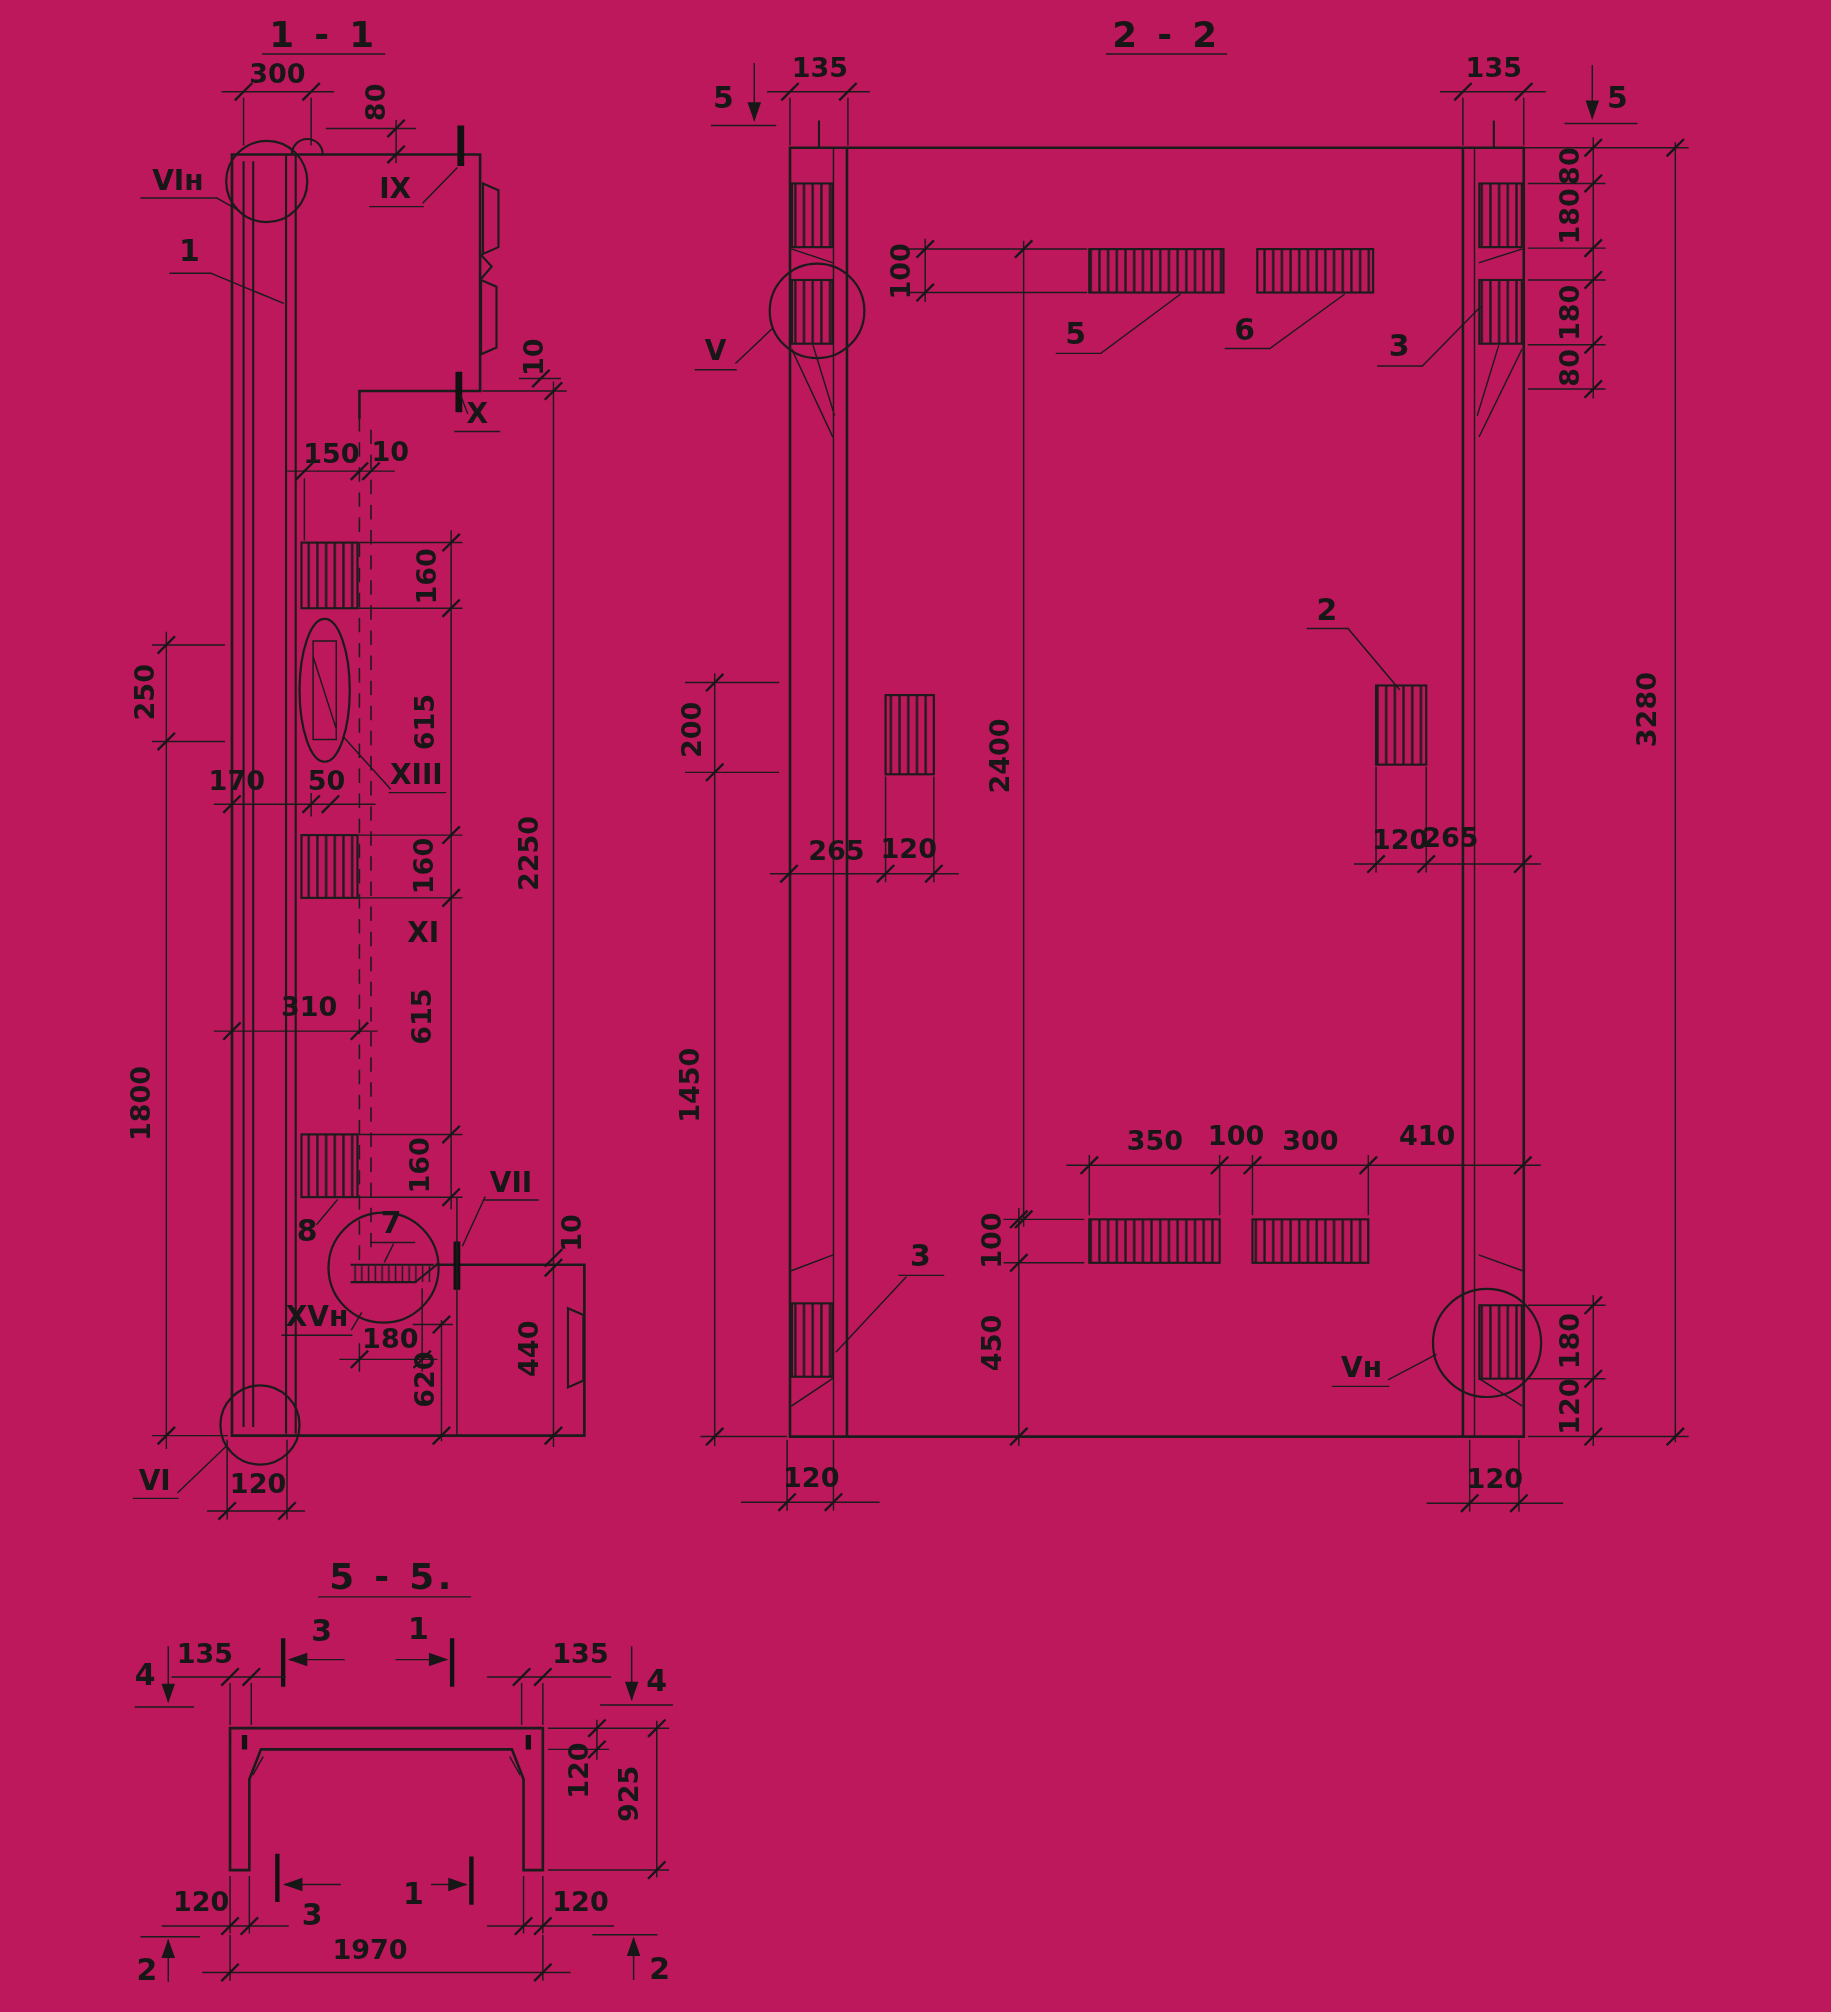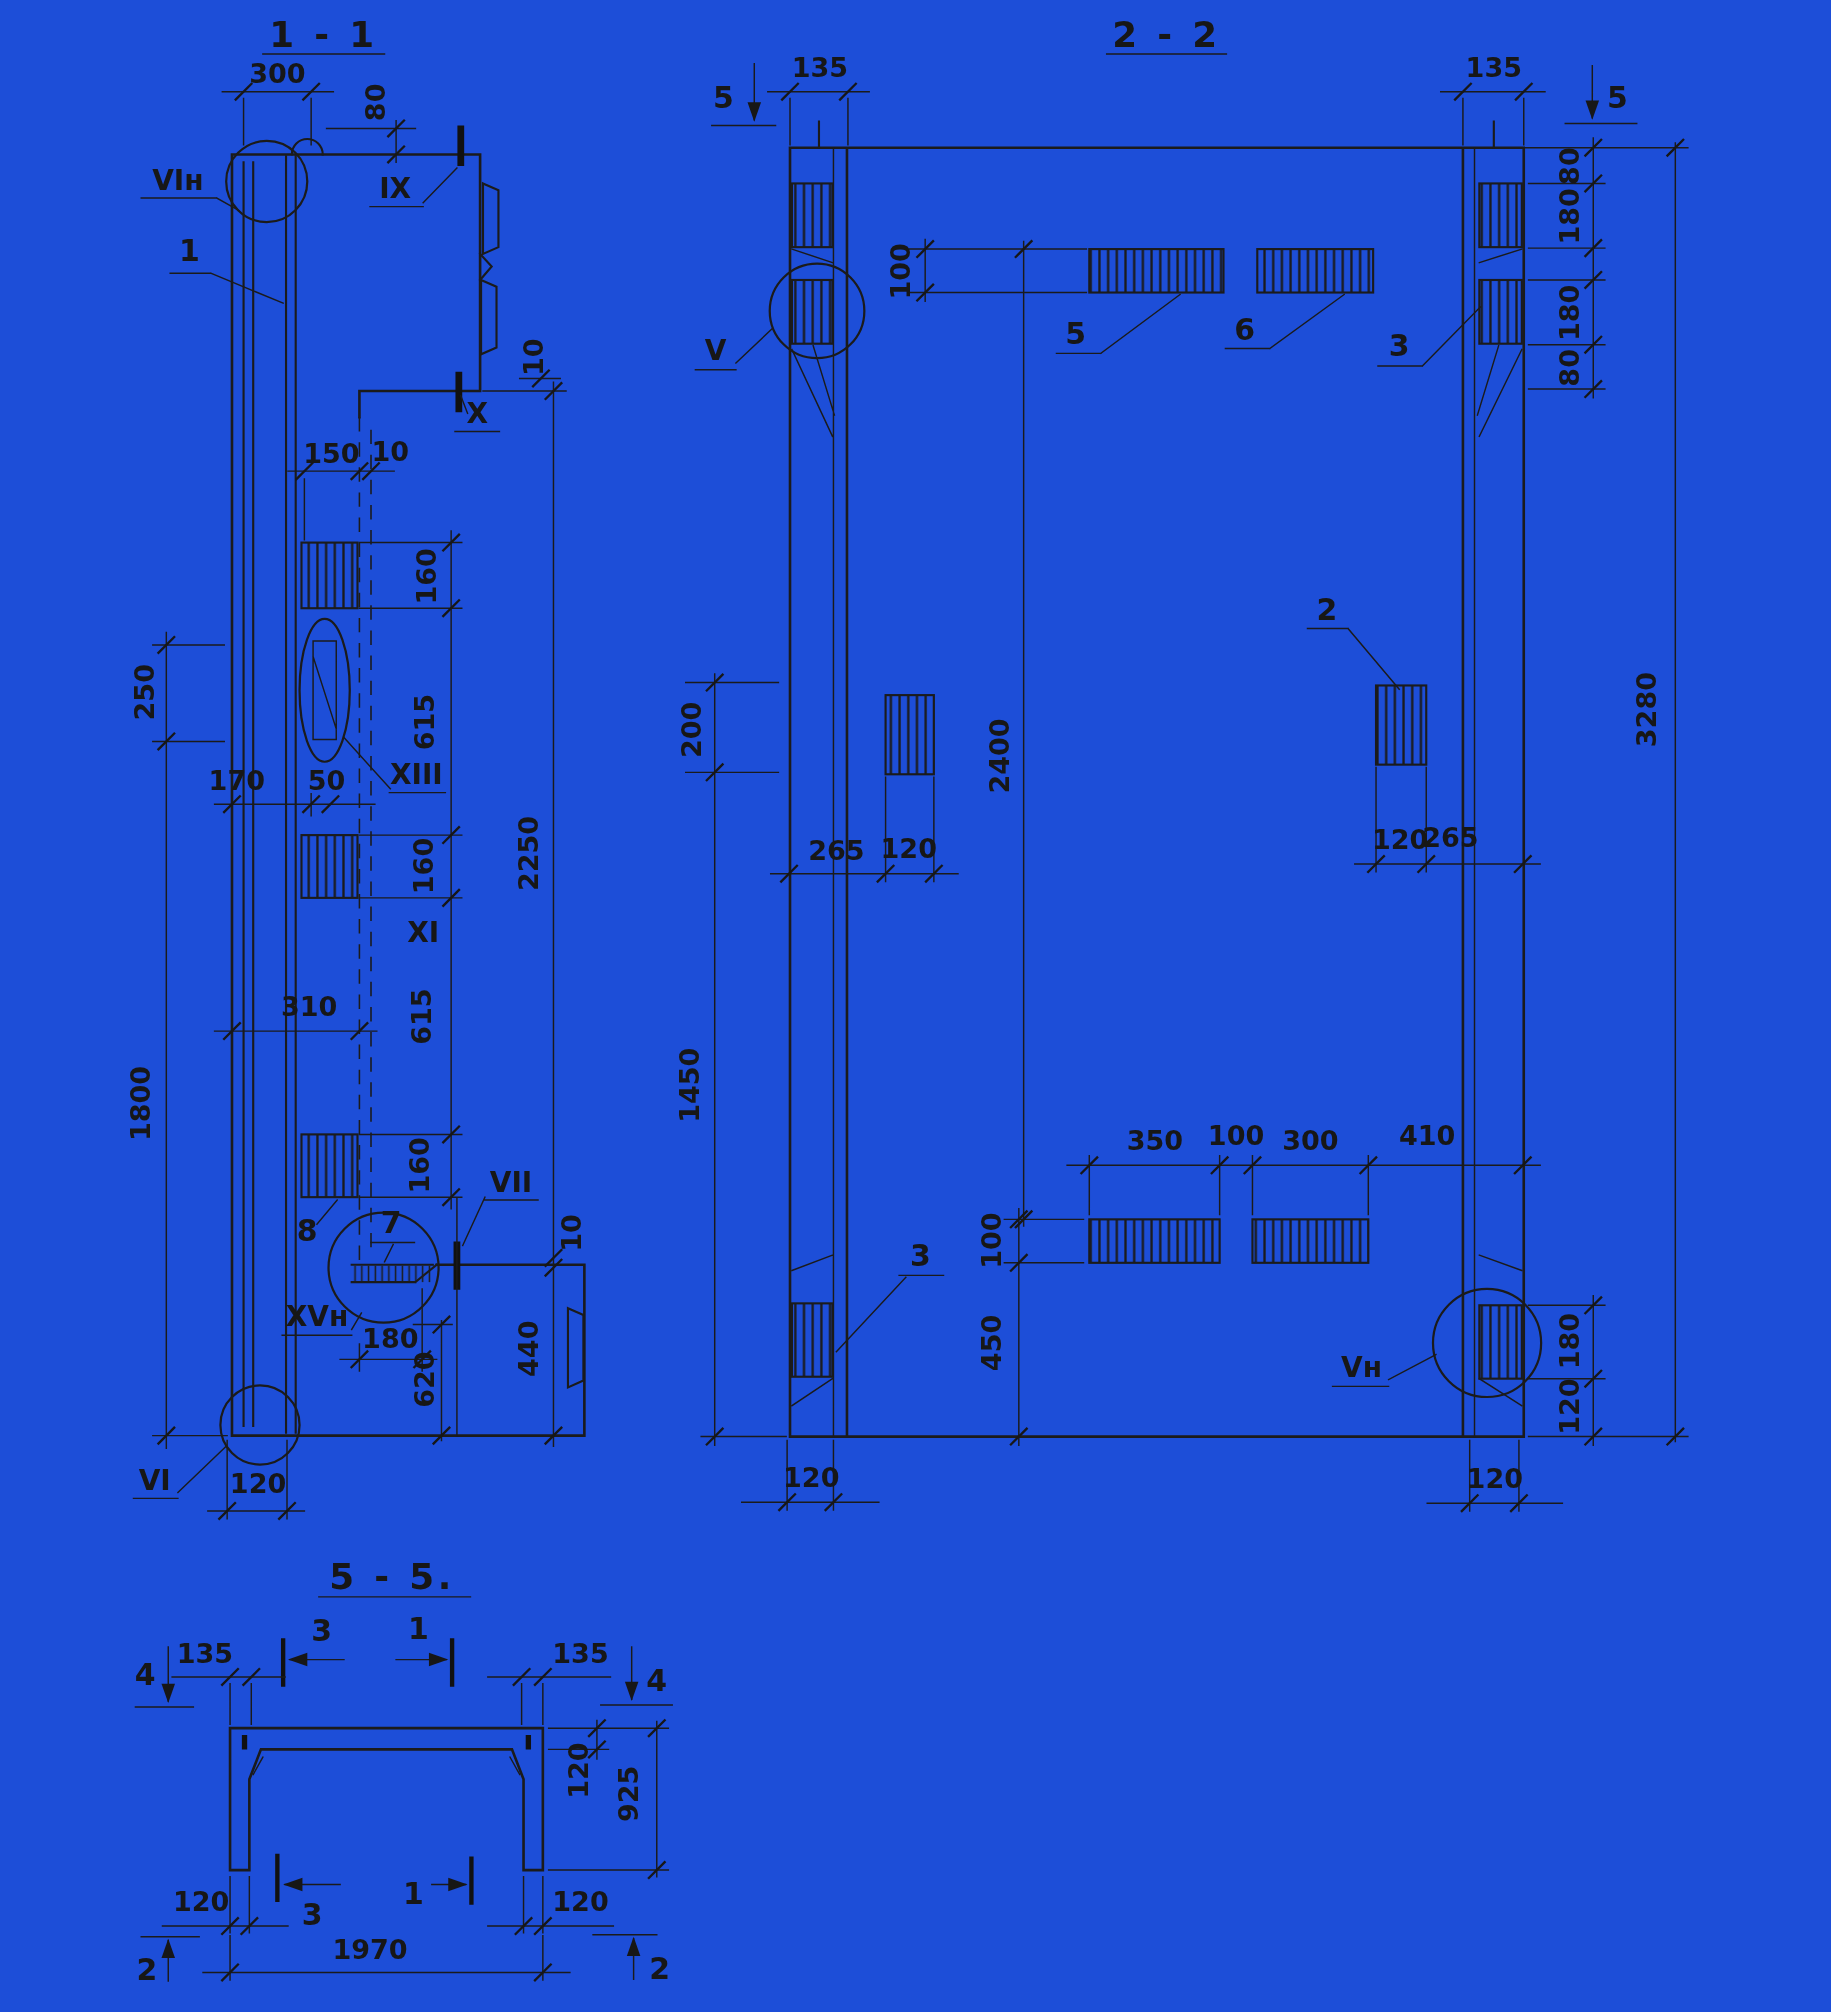--- a/index.html
+++ b/index.html
@@ -1,16 +1,16 @@
 <!DOCTYPE html>
 <html><head>
 <meta charset="utf-8">
 <style>
   html,body{margin:0;padding:0;background:#ffffff;}
-  .sheet{position:relative;width:1832px;height:2012px;background:#1d4ed8;overflow:hidden;}
+  .sheet{position:relative;width:1832px;height:2012px;background:#be185d;overflow:hidden;}
   svg{display:block;}
   svg text{
     font-family:"DejaVu Sans","Liberation Sans",sans-serif;
     fill:#171717;text-anchor:middle;dominant-baseline:middle;font-weight:600;
   }
   .ttl{font-size:37px;letter-spacing:4px;}
   .dim{font-size:28px;}
   .dimv{font-size:28px;}
   .mk{font-size:29px;}
   .co{font-size:31px;}

